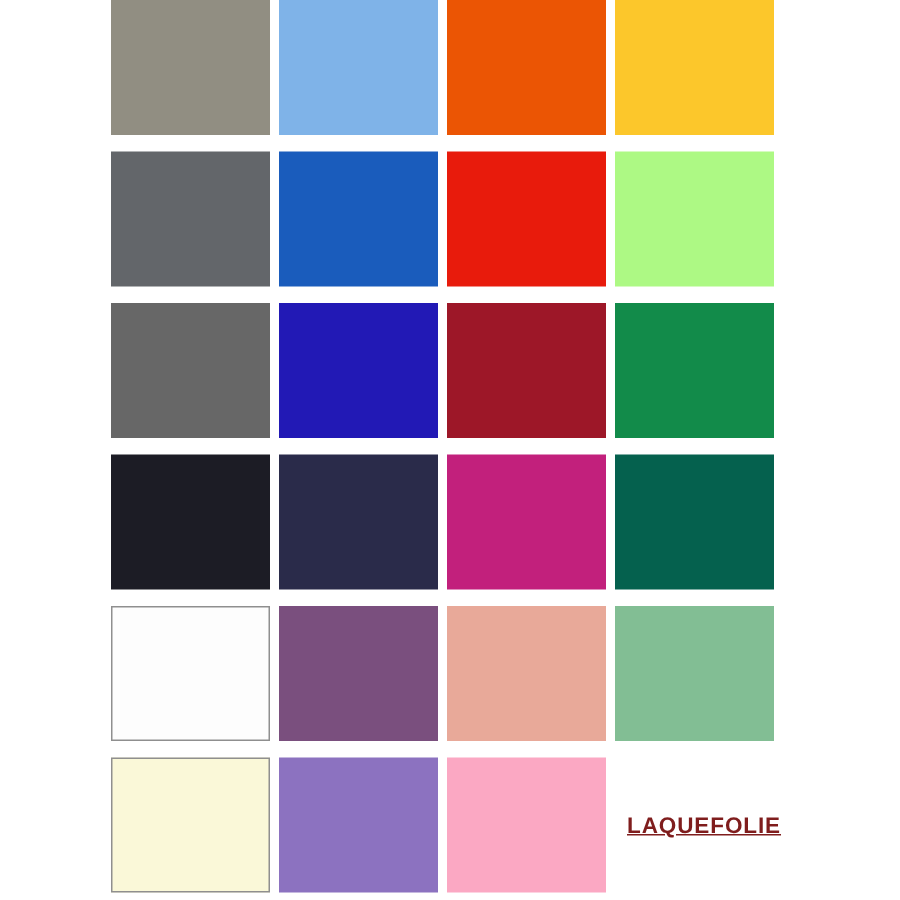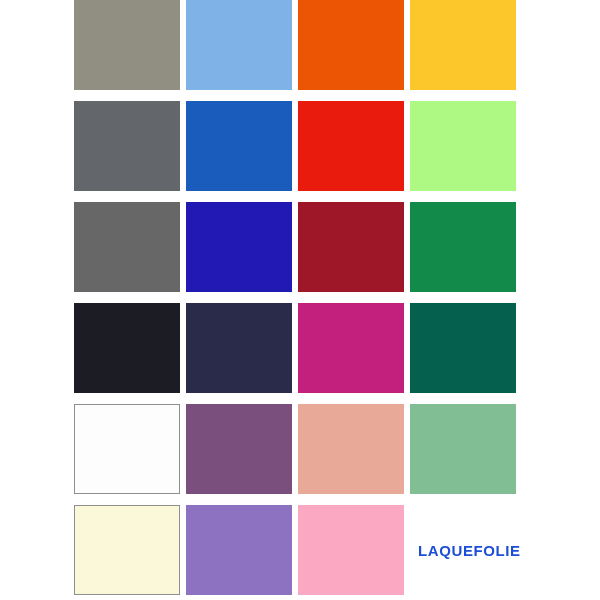--- a/index.html
+++ b/index.html
@@ -80,15 +80,15 @@
       <div class="swatch-cell has-border" style="background-color: rgb(253, 253, 253); border-color: rgb(143, 143, 143);"></div>
       <div class="swatch-cell" style="background-color: rgb(122, 79, 126);"></div>
       <div class="swatch-cell" style="background-color: rgb(232, 169, 153);"></div>
       <div class="swatch-cell" style="background-color: rgb(130, 190, 148);"></div>
       <div class="swatch-cell has-border" style="background-color: rgb(250, 248, 216); border-color: rgb(143, 143, 143);"></div>
       <div class="swatch-cell" style="background-color: rgb(140, 114, 192);"></div>
       <div class="swatch-cell" style="background-color: rgb(251, 168, 195);"></div>
       <div class="swatch-cell empty"></div>
     </div>
 
-  <div id="brand-label" style="color: #1d4ed8;">LAQUEFOLIE</div>
+  <div id="brand-label" style="color: #7f1d1d; text-decoration: underline;">LAQUEFOLIE</div>
 
 </div>
 
 </body></html>

